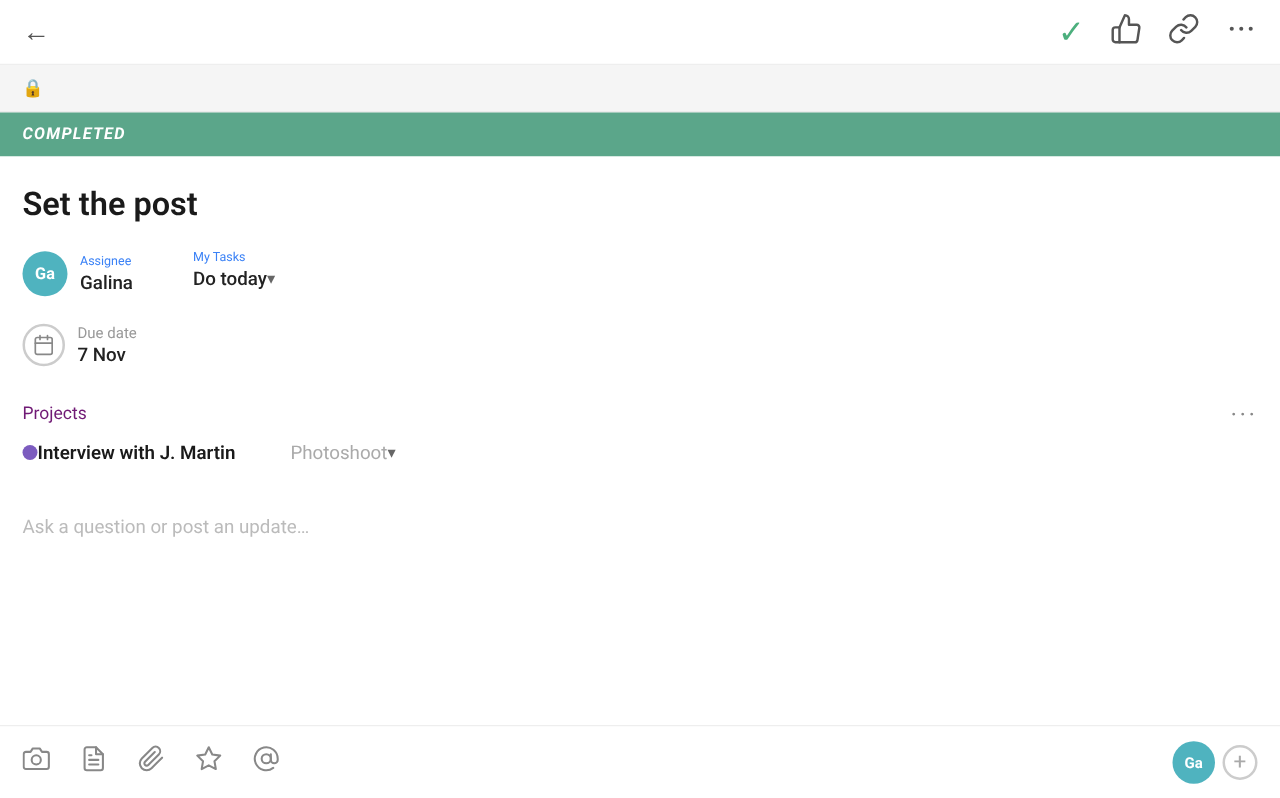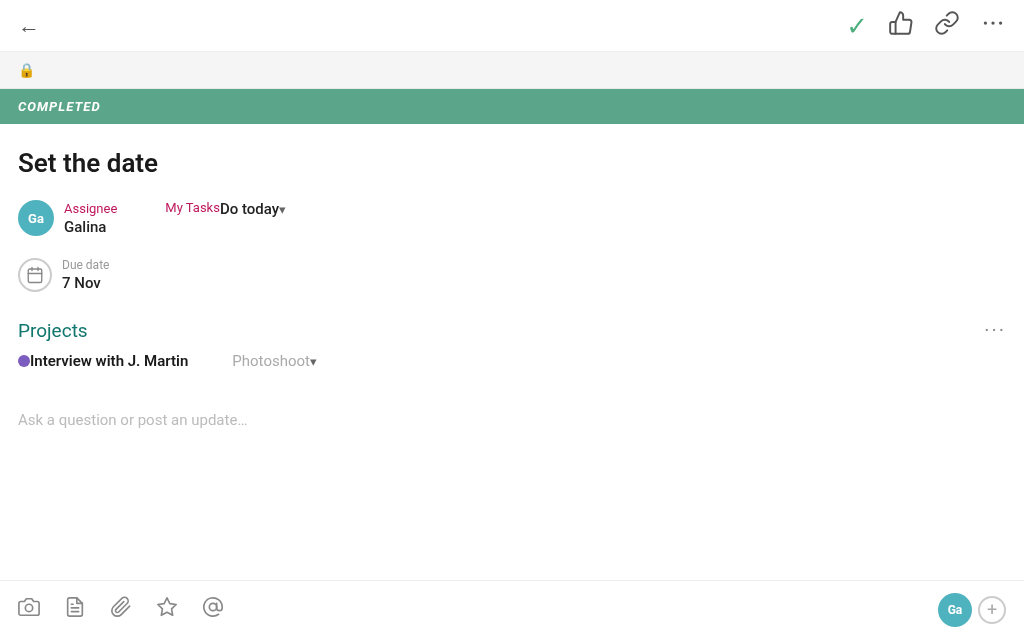--- a/index.html
+++ b/index.html
@@ -104,33 +104,32 @@
       background: #4fb3bf;
       color: #fff;
       font-size: 13px;
       font-weight: 700;
       display: flex;
       align-items: center;
       justify-content: center;
       flex-shrink: 0;
     }
     .meta-label {
-      font-size: 13px;
-      color: #be185d;
+      font-size: 10px;
+      color: #3b82f6;
       margin-bottom: 2px;
     }
     .meta-value {
       font-size: 15px;
       color: #222;
       font-weight: 500;
     }
     .my-tasks-block {
       display: flex;
-      flex-direction: row;
-      text-align: center;
+      flex-direction: column;
     }
     .do-today {
       display: flex;
       align-items: center;
       gap: 0;
       font-size: 15px;
       color: #222;
       font-weight: 500;
     }
     .chevron-down {
@@ -167,22 +166,22 @@
     }
 
     
     .section-row {
       display: flex;
       align-items: center;
       justify-content: space-between;
       margin-bottom: 10px;
     }
     .section-label {
-      font-size: 19px;
-      color: #0f766e;
+      font-size: 14px;
+      color: #701a75;
     }
     .more-dots {
       font-size: 20px;
       color: #888;
       cursor: pointer;
       letter-spacing: 2px;
     }
     .project-row {
       display: flex;
       align-items: center;
@@ -336,21 +335,21 @@
 <div class="private-banner">
   <span class="lock-icon">🔒</span>
 </div>
 
 <div class="completed-banner">
   <span>COMPLETED</span>
 </div>
 
 <div class="content">
 
-  <div class="task-title">Set the date</div>
+  <div class="task-title">Set the post</div>
 
   <div class="meta-row">
     <div class="assignee-block">
       <div class="avatar">Ga</div>
       <div>
         <div class="meta-label">Assignee</div>
         <div class="meta-value">Galina</div>
       </div>
     </div>
     <div class="my-tasks-block">

